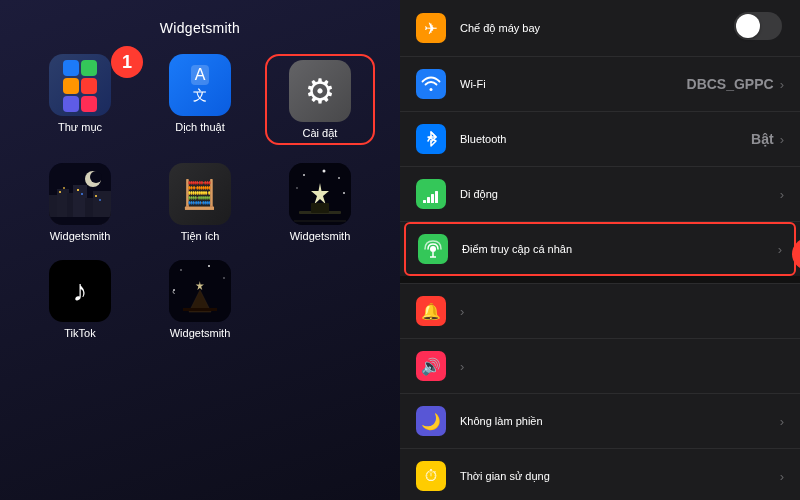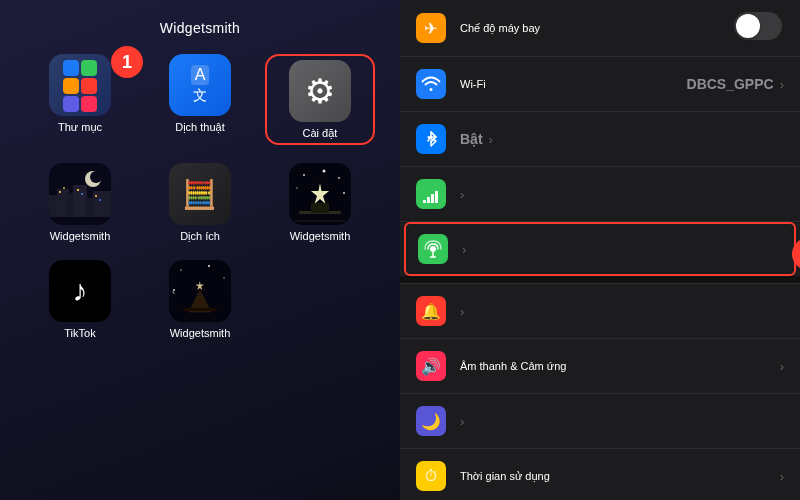--- a/index.html
+++ b/index.html
@@ -387,21 +387,21 @@
         </svg>
       </div>
       <span class="app-label">Widgetsmith</span>
     </div>
 
 
     <div class="app-item">
       <div class="app-icon icon-utilities" style="font-size:28px;">
         🧮
       </div>
-      <span class="app-label">Dịch ích</span>
+      <span class="app-label">Tiện ích</span>
     </div>
 
     <div class="app-item">
       <div class="app-icon ws-star">
         <svg width="62" height="62" viewBox="0 0 62 62">
           <rect width="62" height="62" fill="#04040e"></rect>
 
           <circle cx="15" cy="12" r="1" fill="#fff" opacity="0.8"></circle>
           <circle cx="35" cy="8" r="1.5" fill="#fff" opacity="0.9"></circle>
           <circle cx="50" cy="15" r="1" fill="#fff" opacity="0.7"></circle>
@@ -479,71 +479,74 @@
     </div>
 
     <div class="settings-item">
       <div class="settings-icon bg-blue">
         <svg width="20" height="20" viewBox="0 0 20 20">
           <path d="M10 3 L10 17 L15 12 L7 8 L15 8 L10 3Z" stroke="white" stroke-width="1.5" fill="none" stroke-linejoin="round"></path>
           <path d="M7 12 L15 12" stroke="white" stroke-width="0" fill="none"></path>
           <path d="M10 3 L15 8 L10 13 M10 7 L7 12" stroke="white" stroke-width="1.5" fill="none" stroke-linecap="round" stroke-linejoin="round"></path>
         </svg>
       </div>
+      <span class="settings-label">Bluetooth</span>
       <span class="settings-value">Bật</span>
       <span class="chevron">›</span>
     </div>
 
     <div class="settings-item">
       <div class="settings-icon bg-green">
         <svg width="20" height="20" viewBox="0 0 20 20">
           <rect x="2" y="16" width="3" height="3" fill="white" rx="0.5"></rect>
           <rect x="6" y="13" width="3" height="6" fill="white" rx="0.5"></rect>
           <rect x="10" y="10" width="3" height="9" fill="white" rx="0.5"></rect>
           <rect x="14" y="7" width="3" height="12" fill="white" rx="0.5"></rect>
         </svg>
       </div>
+      <span class="settings-label">Di động</span>
       <span class="chevron">›</span>
     </div>
 
     <div class="settings-item item-highlighted" style="position:relative;">
       <div class="settings-icon bg-green">
         <svg width="20" height="20" viewBox="0 0 20 20">
           <circle cx="10" cy="10" r="3" fill="white"></circle>
           <path d="M5 10 Q5 5 10 5 Q15 5 15 10" stroke="white" stroke-width="1.5" fill="none" stroke-linecap="round"></path>
           <path d="M2 10 Q2 2 10 2 Q18 2 18 10" stroke="white" stroke-width="1.5" fill="none" stroke-linecap="round" opacity="0.7"></path>
           <line x1="10" y1="13" x2="10" y2="18" stroke="white" stroke-width="1.5"></line>
           <line x1="7" y1="18" x2="13" y2="18" stroke="white" stroke-width="1.5"></line>
         </svg>
       </div>
+      <span class="settings-label">Điểm truy cập cá nhân</span>
       <span class="chevron">›</span>
       <div class="step2-badge">2</div>
     </div>
 
     <div class="divider-section"></div>
 
     <div class="settings-item">
       <div class="settings-icon bg-red">
         <span style="color:#fff;font-size:16px;">🔔</span>
       </div>
       <span class="chevron">›</span>
     </div>
 
     <div class="settings-item">
       <div class="settings-icon bg-red2">
         <span style="color:#fff;font-size:16px;">🔊</span>
       </div>
-      <span class="settings-label">Âm thanh &amp; Cảm ứng</span>
       <span class="chevron">›</span>
     </div>
 
     <div class="settings-item">
       <div class="settings-icon bg-indigo">
         <span style="color:#fff;font-size:16px;">🌙</span>
       </div>
+      <span class="settings-label">Không làm phiền</span>
       <span class="chevron">›</span>
     </div>
 
     <div class="settings-item">
       <div class="settings-icon bg-yellow">
         <span style="color:#fff;font-size:16px;">⏱</span>
       </div>
       <span class="settings-label">Thời gian sử dụng</span>
       <span class="chevron">›</span>
     </div>

